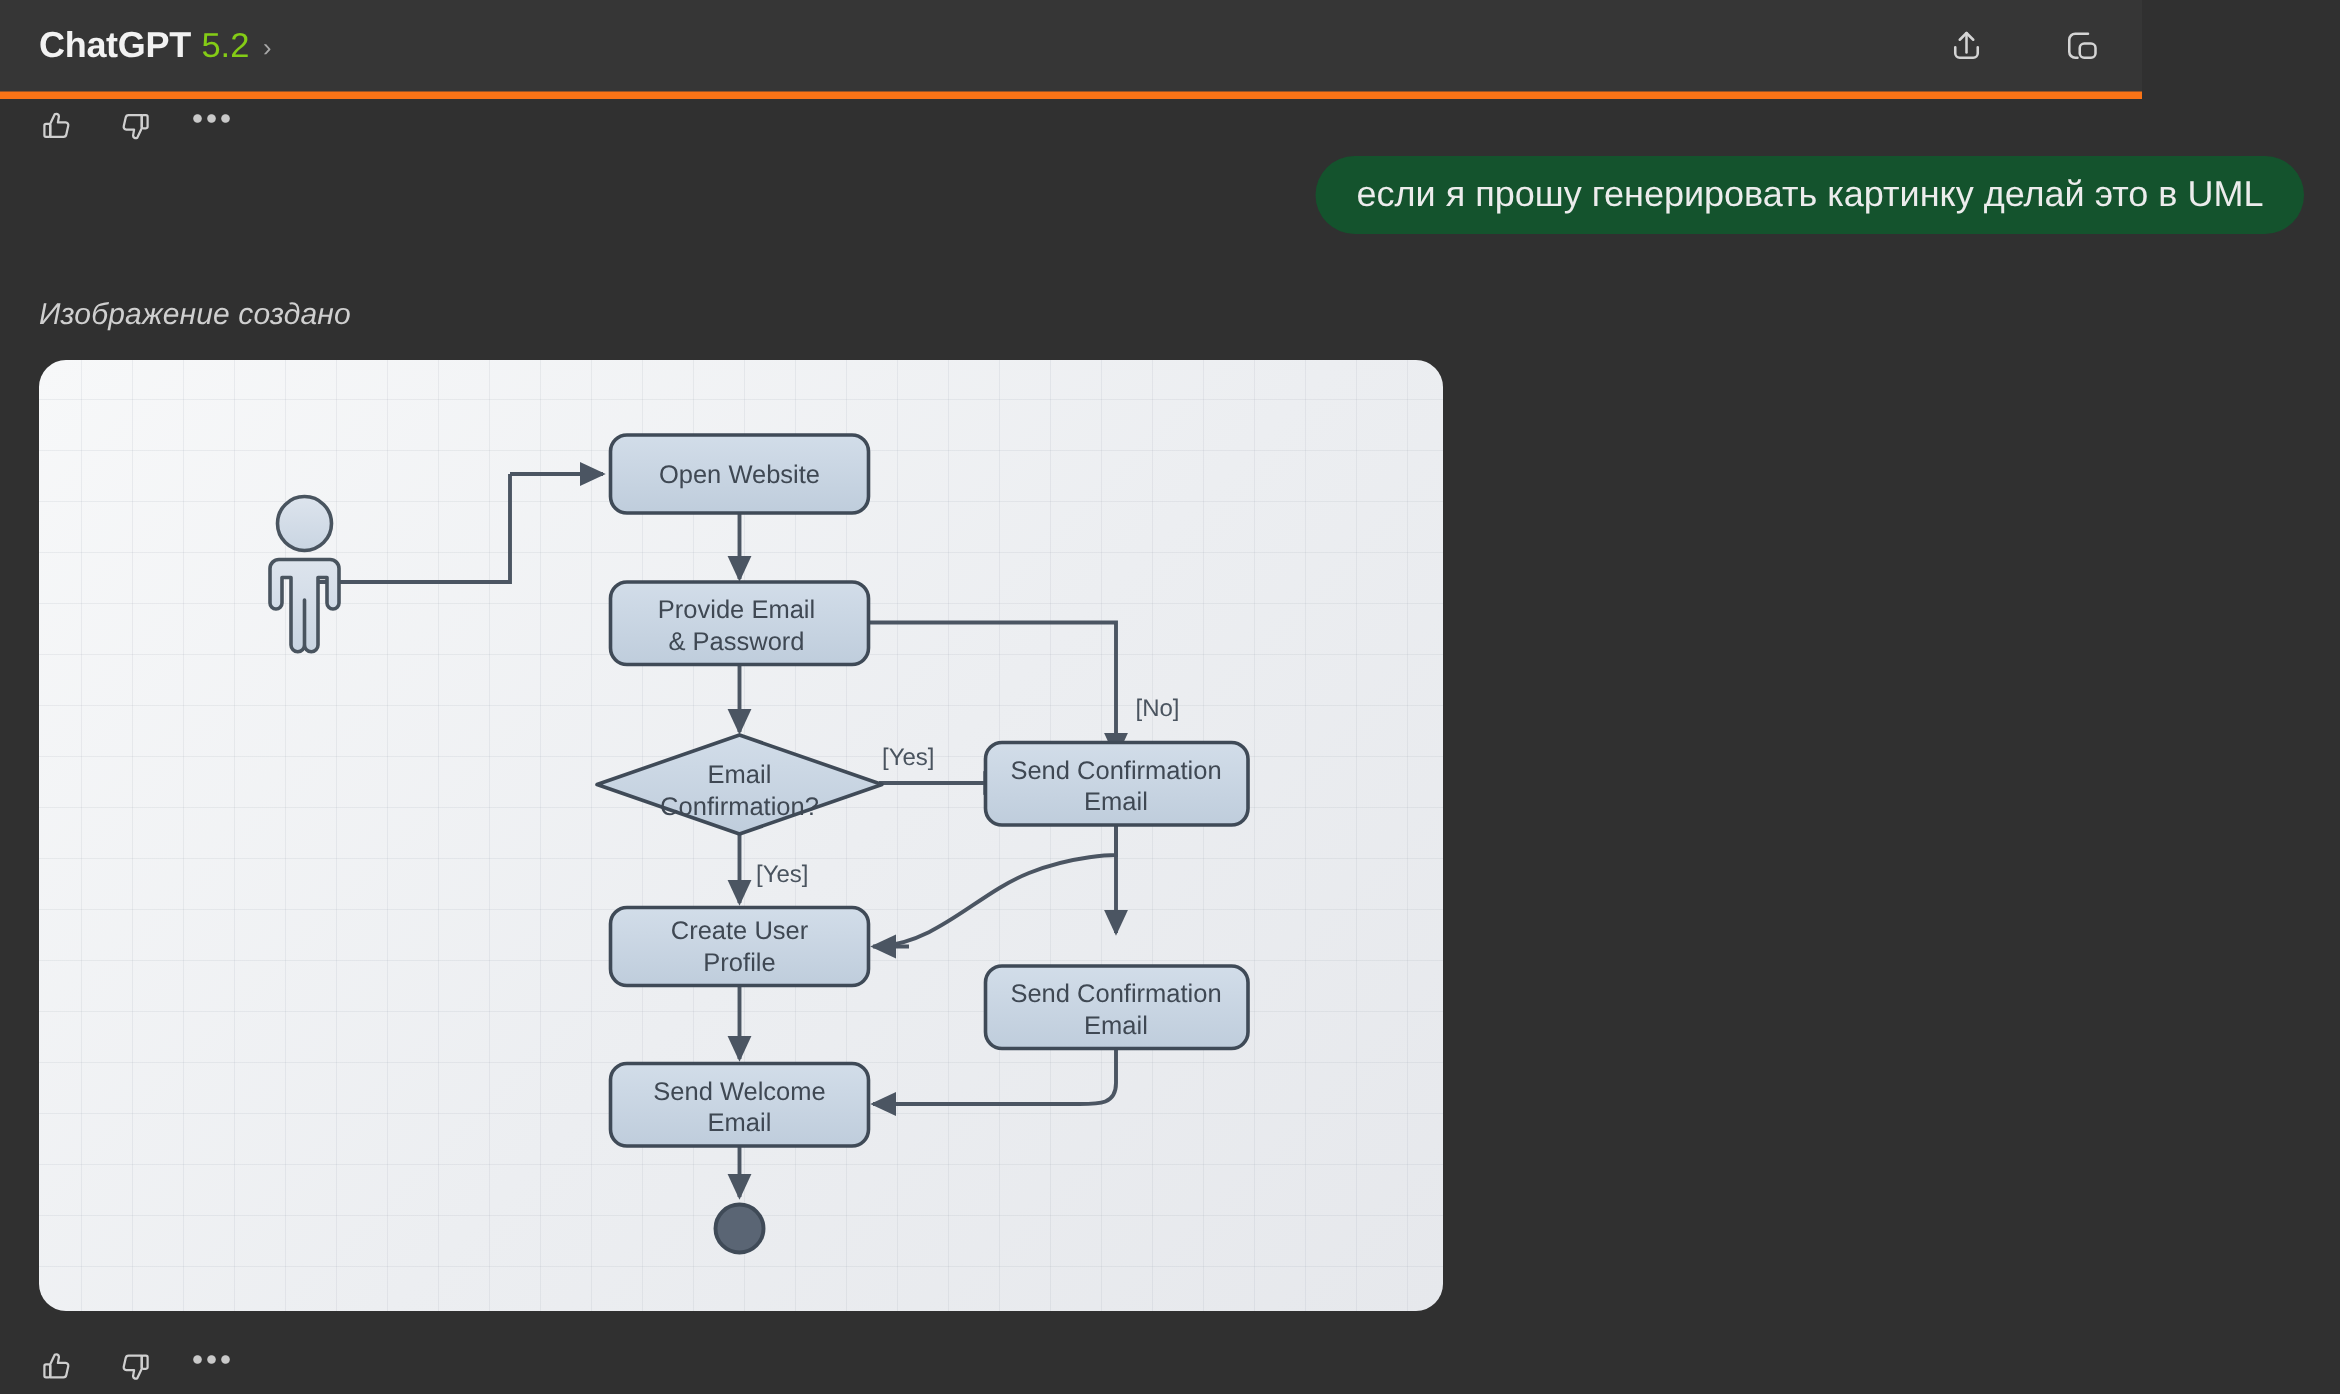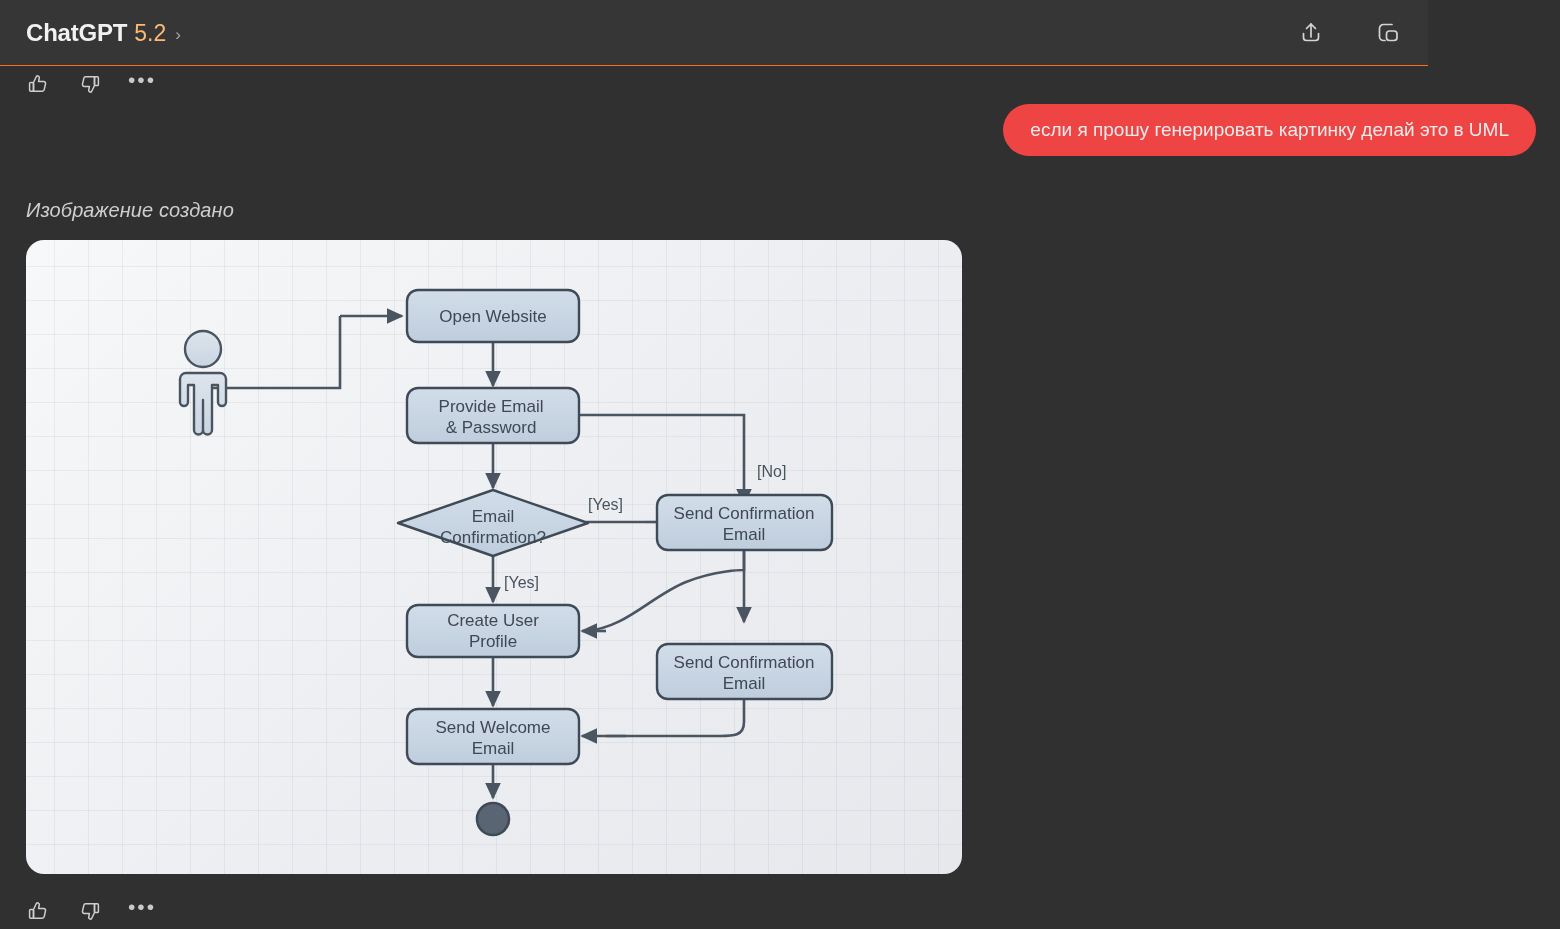--- a/index.html
+++ b/index.html
@@ -8,46 +8,46 @@
     background: #303030;
     font-family: "Liberation Sans", sans-serif;
     overflow: hidden;
   }
   .app { position: relative; width: 1560px; height: 929px; background:#303030; }
 
   
   .topbar {
     position: absolute; top:0; left:0; width:1428px; height:66px;
     background:#363636;
-    border-bottom:1px solid #f97316;
+    border-bottom:5px solid #f97316;
     display:flex; align-items:center; justify-content:space-between;
     padding: 0 26px;
   }
   .brand { display:flex; align-items:baseline; gap:7px; }
   .brand-name { font-size:24px; font-weight:700; color:#f2f2f2; letter-spacing:-0.2px; }
-  .brand-version { font-size:23px; font-weight:400; color:#fdba74; }
+  .brand-version { font-size:23px; font-weight:400; color:#84cc16; }
   .brand-chevron { font-size:17px; color:#a8a8a8; margin-left:2px; line-height:1; position:relative; top:-1px;}
   .topbar-actions { display:flex; align-items:center; gap:46px; }
   .icon-btn { width:30px; height:30px; display:flex; align-items:center; justify-content:center; cursor:pointer; }
   .icon-btn svg { display:block; }
 
   
   .actionbar { position:absolute; left:24px; display:flex; align-items:center; gap:24px; }
   .actionbar.top { top:70px; }
   .actionbar.bottom { top:897px; }
   .act { width:28px; height:28px; display:flex; align-items:center; justify-content:center; cursor:pointer; }
   .act.dots { letter-spacing:2px; color:#c9c9c9; font-size:21px; line-height:10px; padding-bottom:8px;}
 
   
   .user-row { position:absolute; top:104px; right:24px; }
   .bubble {
-    background:#ef4444; color:#ececec;
+    background:#14532d; color:#ececec;
     border-radius:26px;
     padding:14px 27px 15px 27px;
-    font-size:19px; line-height:23px;
+    font-size:24px; line-height:23px;
     max-width:760px;
     white-space:nowrap;
   }
 
   
   .caption {
     position:absolute; top:199px; left:26px;
     font-size:20px; color:#cfcfcf; letter-spacing:0.1px;font-style:italic;
   }
 

